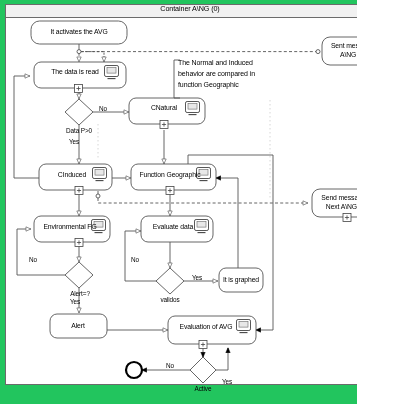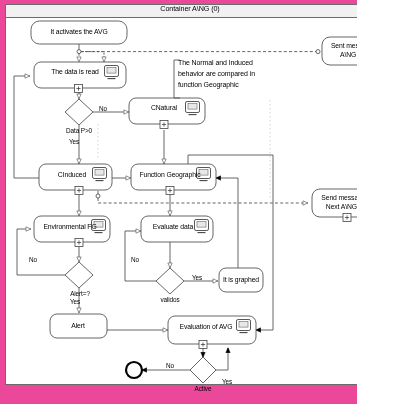--- a/index.html
+++ b/index.html
@@ -1,17 +1,17 @@
 <!DOCTYPE html>
 <html><head>
 <meta charset="utf-8">
 <style>
   html,body{margin:0;padding:0;background:#ffffff;}
   body{width:393px;height:404px;font-family:"Liberation Sans",sans-serif;}
-  #stage{position:relative;width:357px;height:404px;overflow:hidden;background:#ec4899;}
+  #stage{position:relative;width:357px;height:404px;overflow:hidden;background:#22c55e;}
   #svgroot{position:absolute;left:0;top:0;width:393px;height:404px;}
   .lbl{
     position:absolute;
     font-family:"Liberation Sans",sans-serif;
     color:#000;
     white-space:pre;
     line-height:1.18;
     letter-spacing:-0.1px;
   }
   .t-title{font-size:7.2px;text-align:center;}

